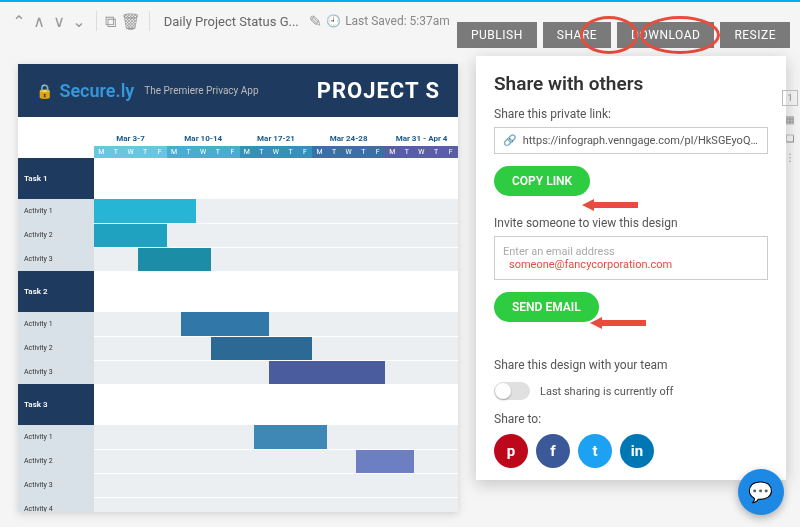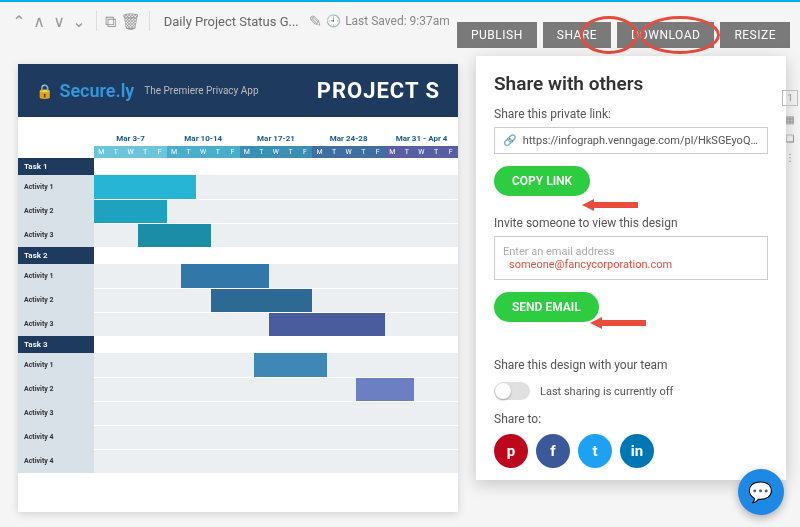--- a/index.html
+++ b/index.html
@@ -20,22 +20,22 @@
   .brand { display: flex; align-items: center; gap: 6px; }
   .brand .lock { color: #f39c12; font-size: 14px; }
   .brand .name { color: #3498db; font-weight: 600; font-size: 18px; }
   .brand .tag { color: #bbb; font-size: 10px; margin-left: 4px; }
   .proj-title { font-weight: 700; font-size: 22px; letter-spacing: 1px; }
   .gantt { padding: 14px 0 0 0; }
   table.gantt-table { border-collapse: collapse; width: 100%; font-size: 8px; }
   .date-head th { color: #185a8d; font-size: 8px; padding: 3px 0; }
   .day-head td { width: 13px; text-align: center; color: #fff; font-size: 7px; padding: 2px 0; }
   .day-head .lbl { background: transparent; }
-  .task-row td.label { width: 68px; background: #1e3a5f; color: #fff; font-size: 8px; padding: 4px 6px; font-weight: 600; }
-  .act-row td.label { width: 68px; background: #d9e1e8; color: #333; font-size: 7px; padding: 8px 6px; font-weight: bold; }
+  .task-row td.label { width: 68px; background: #1e3a5f; color: #fff; font-size: 8px; padding: 16px 6px; font-weight: 600; }
+  .act-row td.label { width: 68px; background: #d9e1e8; color: #333; font-size: 7px; padding: 8px 6px; }
   .act-row td.cell { height: 16px; border-bottom: 1px solid #fff; background: #eceff1; }
   .task-row td.cell, .day-head td.cell { background: transparent; }
   .share-panel { position: absolute; top: 56px; right: 14px; width: 310px; background: #fff; box-shadow: 0 4px 16px rgba(0,0,0,0.2); padding: 16px 18px 12px; }
   .share-panel h2 { font-size: 19px; color: #333; font-weight: 600; margin-bottom: 12px; }
   .share-panel .sub { font-size: 12px; color: #555; margin-bottom: 6px; margin-top: 12px; }
   .link-box { display: flex; align-items: center; border: 1px solid #ccc; padding: 6px 8px; font-size: 11px; color: #555; gap: 6px; }
   .green-btn { background: #2ecc40; color: #fff; border: none; border-radius: 16px; padding: 8px 18px; font-size: 12px; font-weight: 600; margin-top: 12px; cursor: pointer; }
   .email-box { border: 1px solid #ccc; padding: 8px 8px; font-size: 11px; margin-top: 6px; }
   .email-box .ph { color: #aaa; }
   .email-box .typed { color: #e74c3c; }
@@ -62,21 +62,21 @@
     <span>⌄</span>
   </div>
   <div class="divider"></div>
   <span style="color:#999">⧉</span>
   <span style="color:#999">🗑</span>
   <div class="divider"></div>
   <span class="doc-title">Daily Project Status G...</span>
   <span style="color:#999">✎</span>
   <div class="saved">
     <span>🕘</span>
-    <span>Last Saved: 9:37am</span>
+    <span>Last Saved: 5:37am</span>
   </div>
 </div>
 
 <div class="action-btns">
   <button class="action-btn">PUBLISH</button>
   <button class="action-btn">SHARE</button>
   <button class="action-btn">DOWNLOAD</button>
   <button class="action-btn">RESIZE</button>
 </div>
 

